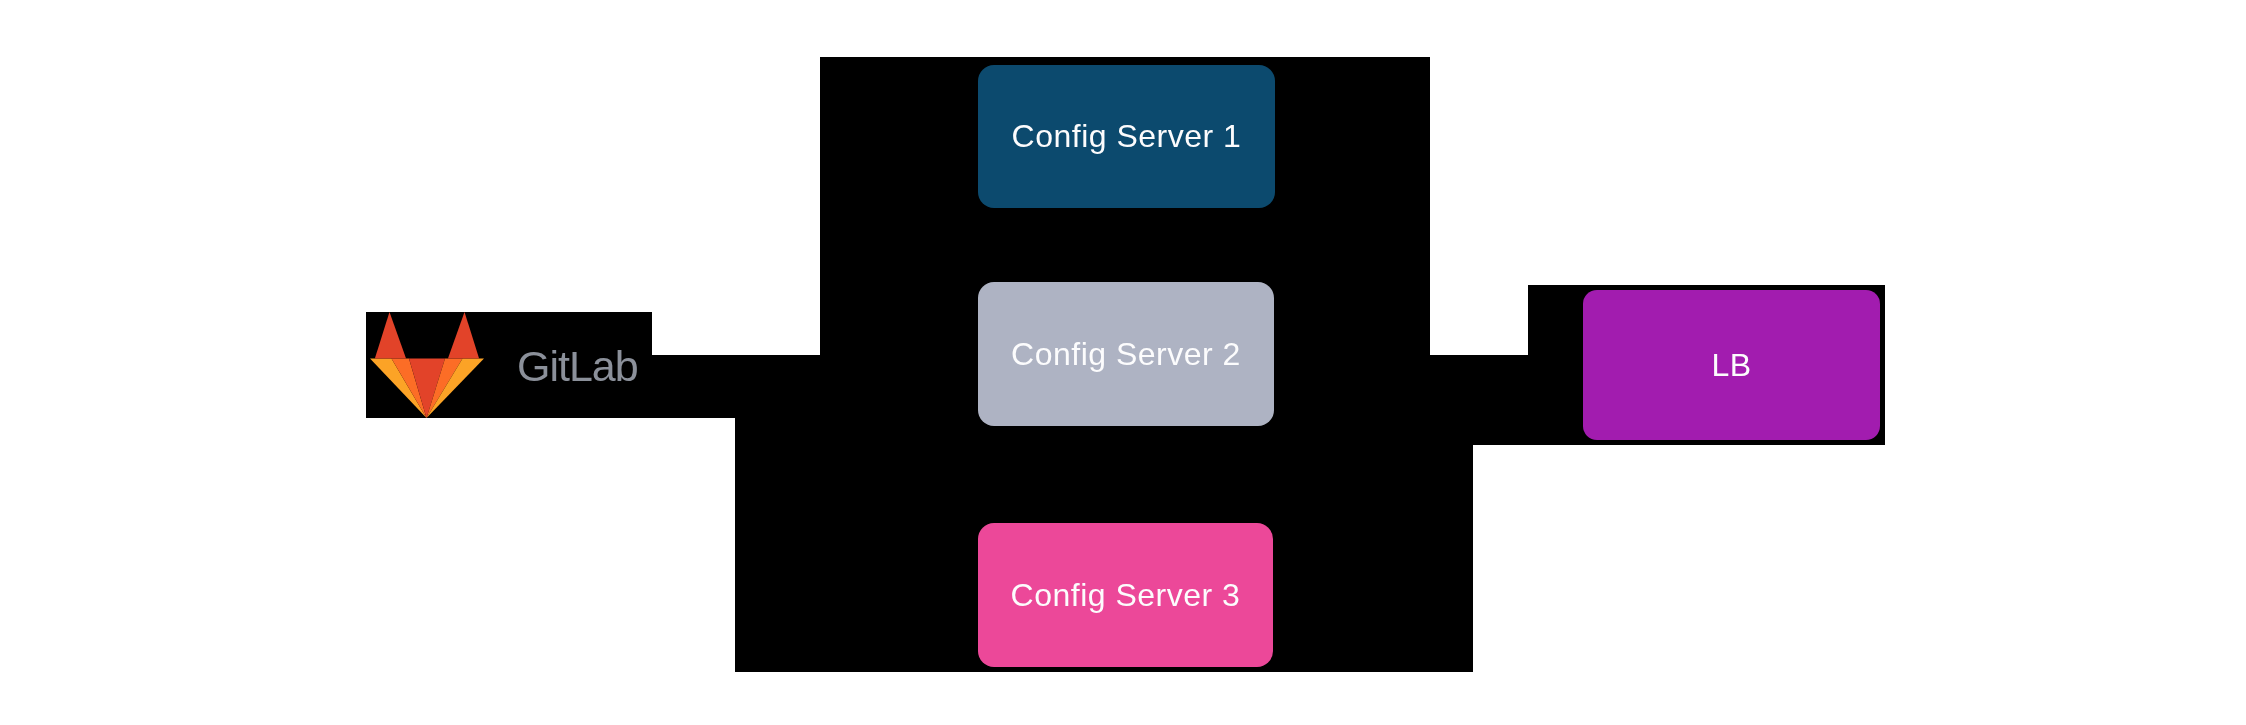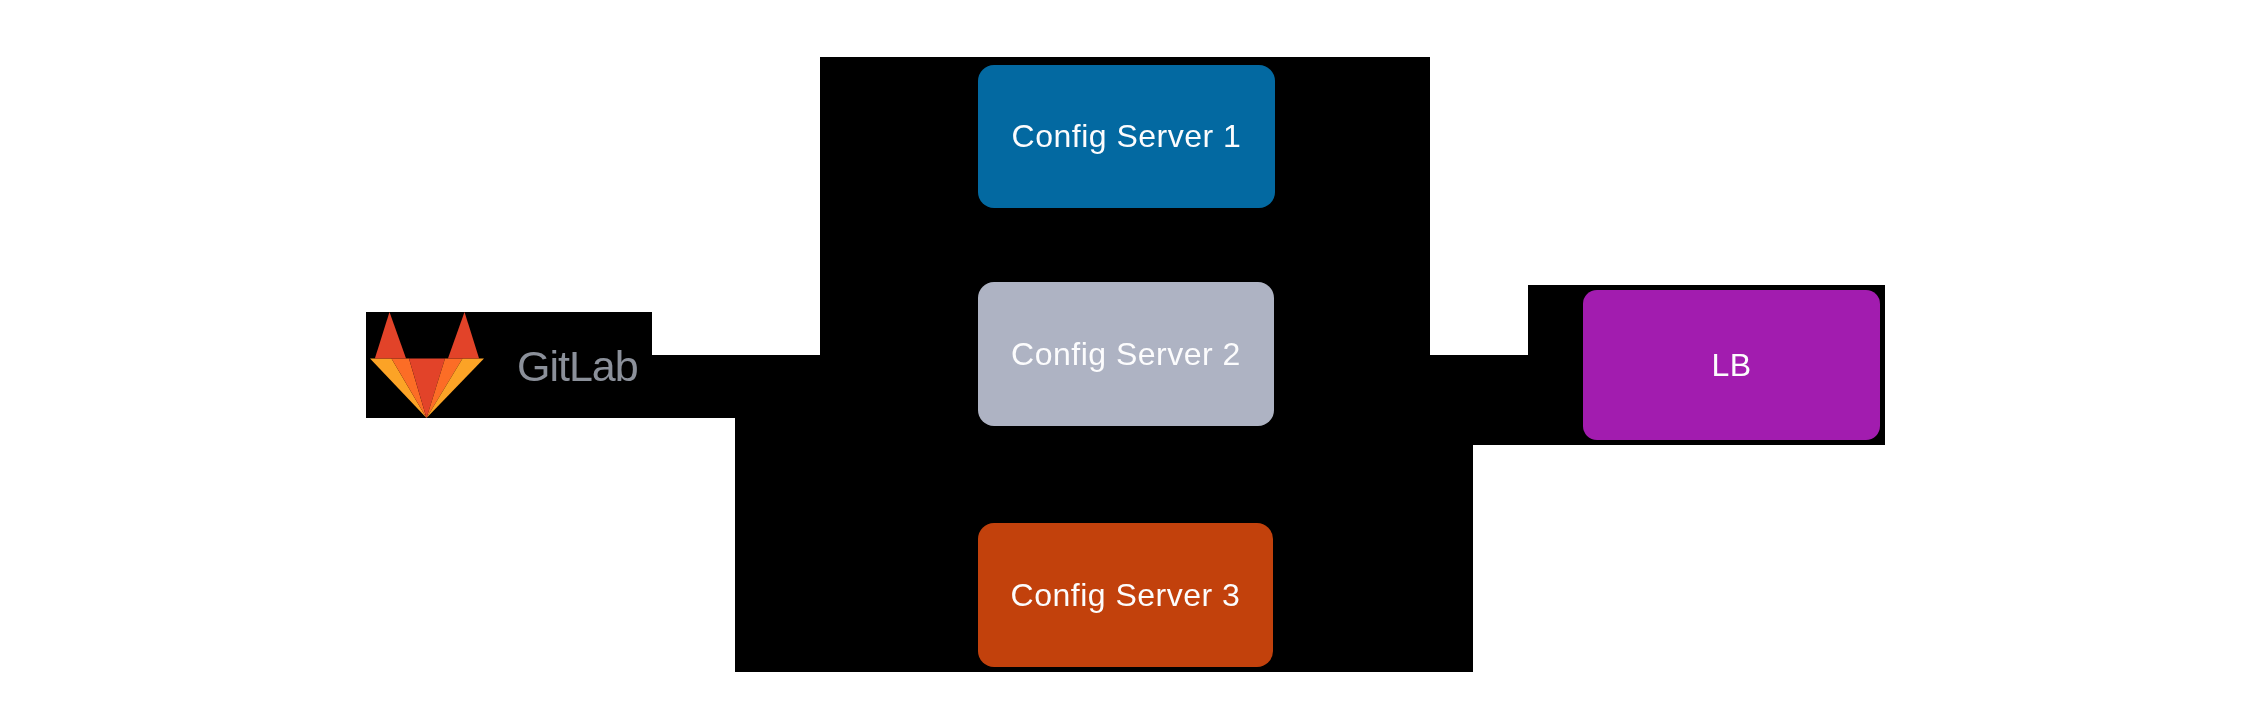--- a/index.html
+++ b/index.html
@@ -67,26 +67,26 @@
     <polygon points="0,46 22,46 58,105" fill="#fca326"></polygon>
     <polygon points="22,46 40,46 58,105" fill="#fc6d26"></polygon>
     <polygon points="40,46 77,46 58,105" fill="#e24329"></polygon>
     <polygon points="77,46 95,46 58,105" fill="#fc6d26"></polygon>
     <polygon points="95,46 117,46 58,105" fill="#fca326"></polygon>
     <polygon points="20,0 5,46 37,46" fill="#e24329"></polygon>
     <polygon points="97,0 80,46 112,46" fill="#e24329"></polygon>
   </svg>
   <div class="gitlab-wordmark" style="color: rgb(139, 144, 154);">GitLab</div>
 
-  <div class="node node-cs1" style="background: #0369a1; color: rgb(252, 252, 253);">
+  <div class="node node-cs1" style="background: #0c4a6e; color: rgb(252, 252, 253);">
     <span>Config Server 1</span>
   </div>
   <div class="node node-cs2" style="background: rgb(174, 179, 195); color: rgb(252, 252, 253);">
     <span>Config Server 2</span>
   </div>
-  <div class="node node-cs3" style="background: #c2410c; color: rgb(252, 252, 253);">
+  <div class="node node-cs3" style="background: #ec4899; color: rgb(252, 252, 253);">
     <span>Config Server 3</span>
   </div>
   <div class="node node-lb" style="background: #a21caf; color: rgb(252, 252, 253);">
     <span>LB</span>
   </div>
 
 </div>
 
 </body></html>

